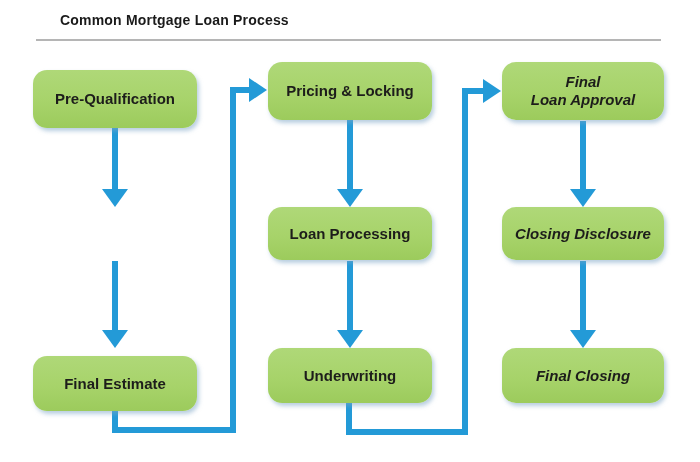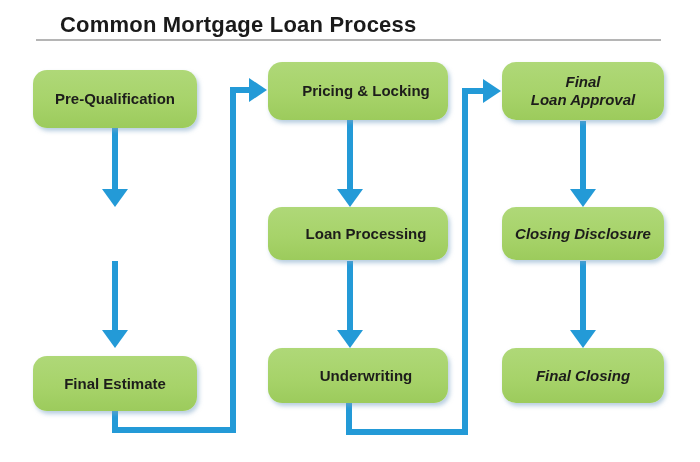--- a/index.html
+++ b/index.html
@@ -5,21 +5,21 @@
   html,body{margin:0;padding:0;background:#ffffff;}
   .canvas{
     position:relative;
     width:700px;height:462px;
     background:#ffffff;
     font-family:"Liberation Sans", sans-serif;
     overflow:hidden;
   }
   .title{
     position:absolute;left:60px;top:12px;
-    font-size:22px;font-weight:bold;color:#1a1a1a;
+    font-size:14px;font-weight:bold;color:#1a1a1a;
     letter-spacing:.2px;white-space:nowrap;
   }
   .title-rule{
     position:absolute;left:36px;top:39px;width:625px;height:2px;
     background:#b5b5b5;
   }
   .arrow-layer{
     position:absolute;left:0;top:0;width:700px;height:462px;
     z-index:1;pointer-events:none;
   }
@@ -27,21 +27,21 @@
     position:absolute;z-index:2;
     display:flex;align-items:center;justify-content:center;
     background:linear-gradient(180deg,#afd878 0%,#a7d36a 55%,#9ccb5c 100%);
     border-radius:14px;
     box-shadow:2px 3px 4px rgba(125,165,198,.55);
     color:#1d1d1b;font-weight:bold;font-size:15px;
     text-align:center;line-height:1.2;
     white-space:pre-line;
   }
   .c1{left:33px;width:164px;margin-top:8px;}
-  .c2{left:268px;width:164px;padding-left:16px;}
+  .c2{left:268px;width:164px;}
   .c3{left:502px;width:162px;font-style:italic;}
   .r1{top:62px;height:58px;}
   .r2{top:207px;height:53px;}
   .r3{top:348px;height:55px;}
 </style>
 </head>
 <body>
 
 <div class="canvas">
 

